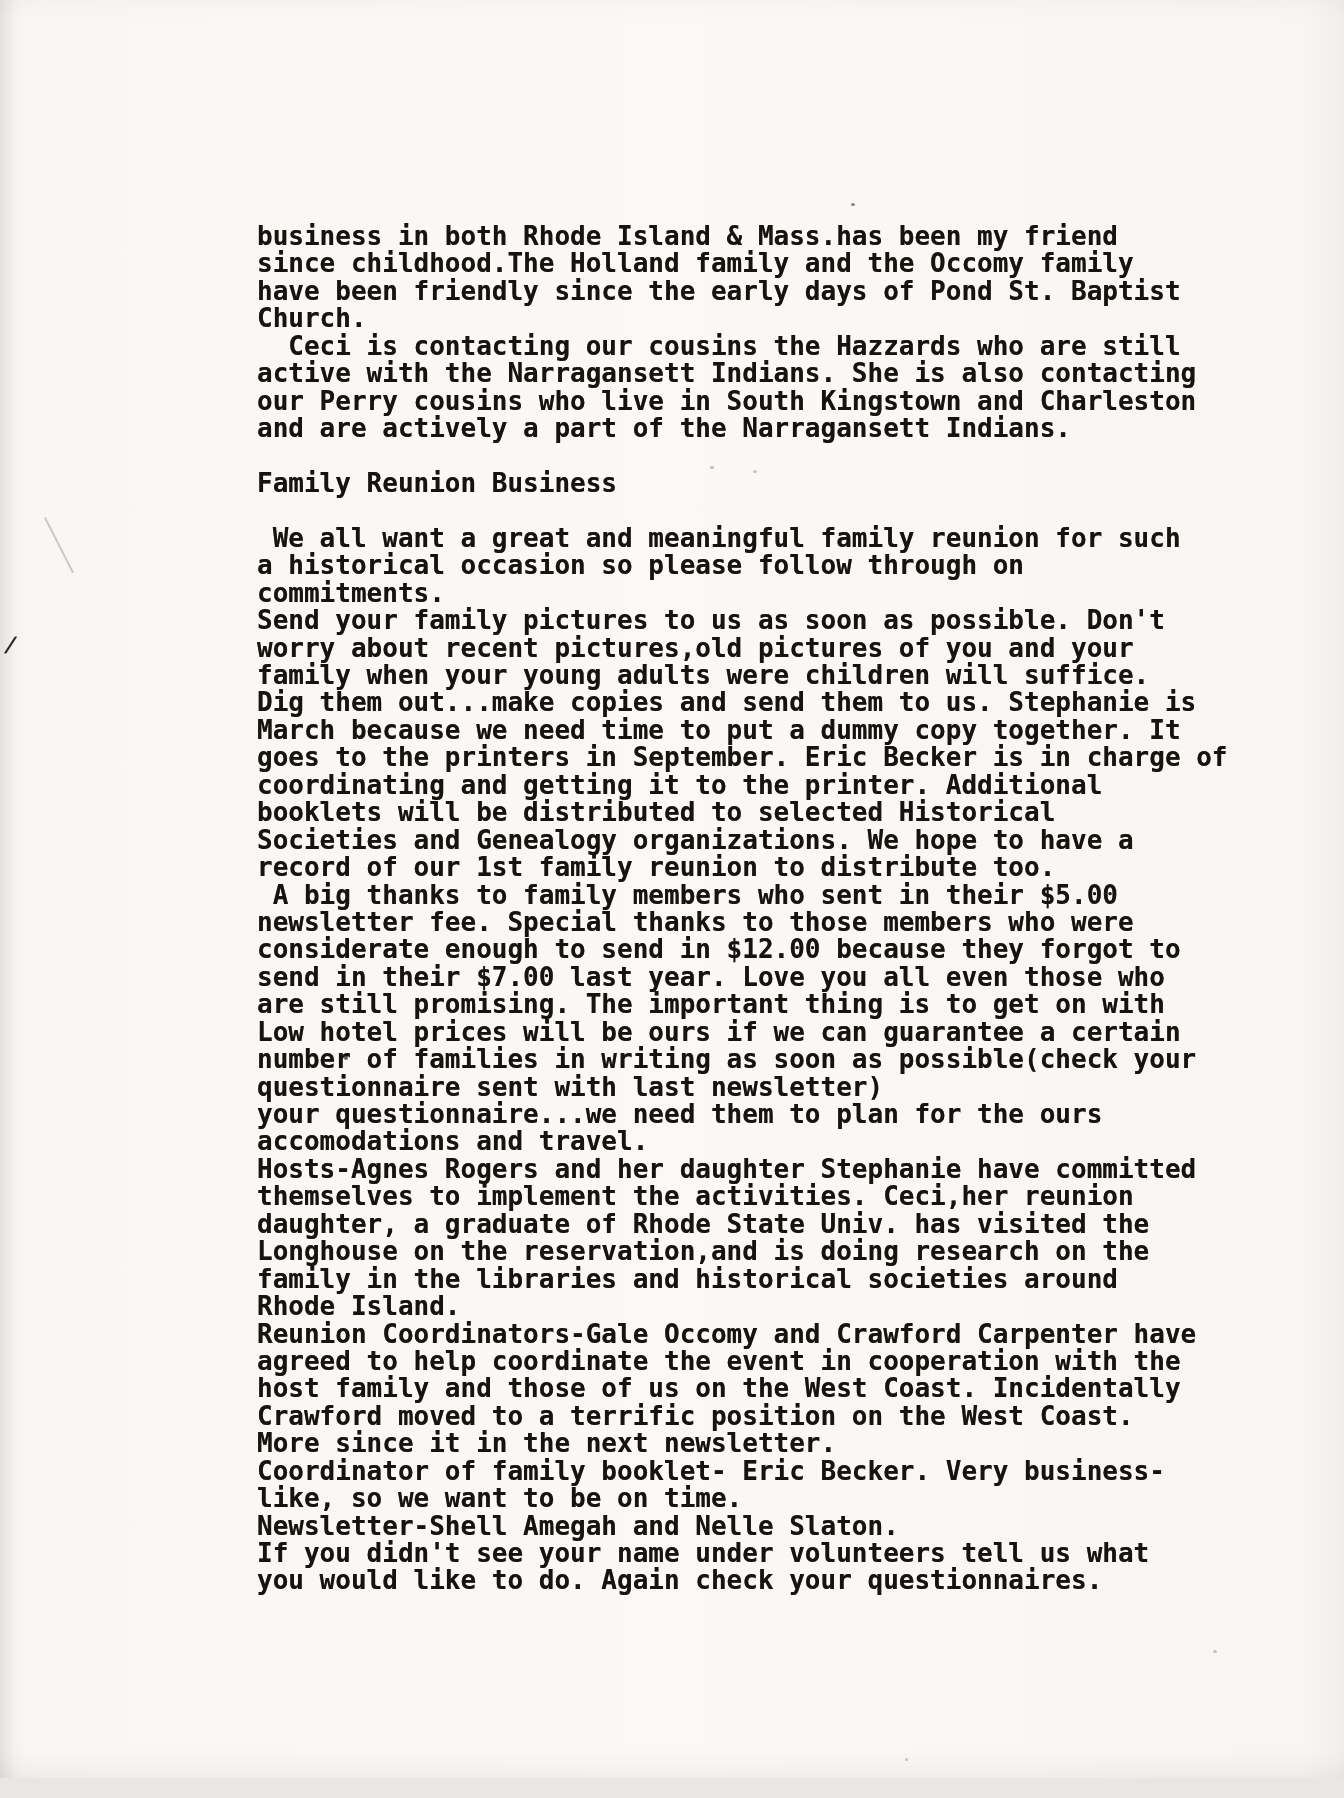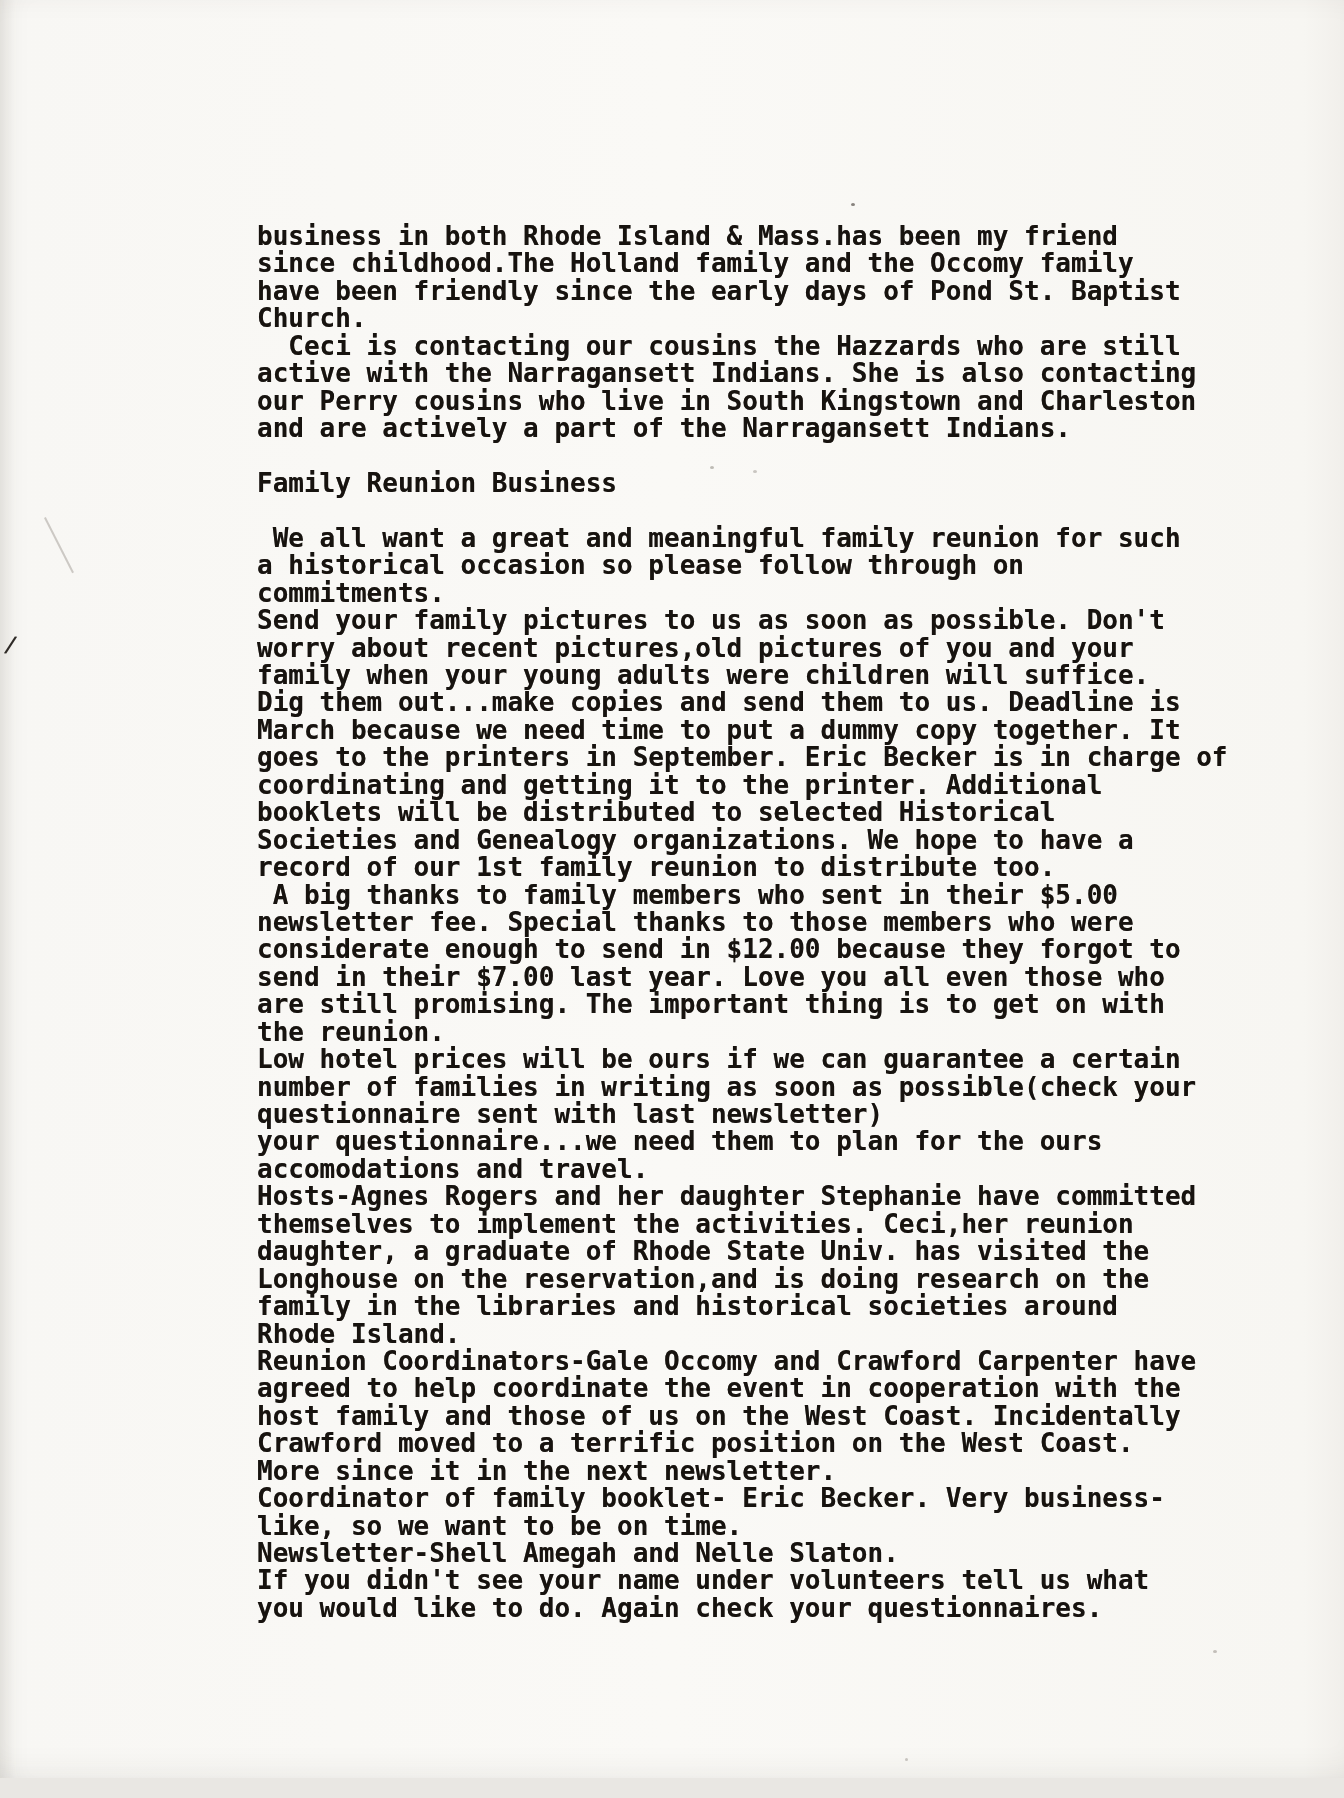--- a/index.html
+++ b/index.html
@@ -81,33 +81,32 @@
       <div class="line">and are actively a part of the Narragansett Indians.</div>
       <div class="line"> </div>
       <div class="line">Family Reunion Business</div>
       <div class="line"> </div>
       <div class="line"> We all want a great and meaningful family reunion for such</div>
       <div class="line">a historical occasion so please follow through on</div>
       <div class="line">commitments.</div>
       <div class="line">Send your family pictures to us as soon as possible. Don't</div>
       <div class="line">worry about recent pictures,old pictures of you and your</div>
       <div class="line">family when your young adults were children will suffice.</div>
-      <div class="line">Dig them out...make copies and send them to us. Deadline is</div>
+      <div class="line">Dig them out...make copies and send them to us. Stephanie is</div>
       <div class="line">March because we need time to put a dummy copy together. It</div>
       <div class="line">goes to the printers in September. Eric Becker is in charge of</div>
       <div class="line">coordinating and getting it to the printer. Additional</div>
       <div class="line">booklets will be distributed to selected Historical</div>
       <div class="line">Societies and Genealogy organizations. We hope to have a</div>
       <div class="line">record of our 1st family reunion to distribute too.</div>
       <div class="line"> A big thanks to family members who sent in their $5.00</div>
       <div class="line">newsletter fee. Special thanks to those members who were</div>
       <div class="line">considerate enough to send in $12.00 because they forgot to</div>
       <div class="line">send in their $7.00 last year. Love you all even those who</div>
       <div class="line">are still promising. The important thing is to get on with</div>
-      <div class="line">the reunion.</div>
       <div class="line">Low hotel prices will be ours if we can guarantee a certain</div>
       <div class="line">number of families in writing as soon as possible(check your</div>
       <div class="line">questionnaire sent with last newsletter)</div>
       <div class="line">your questionnaire...we need them to plan for the ours</div>
       <div class="line">accomodations and travel.</div>
       <div class="line">Hosts-Agnes Rogers and her daughter Stephanie have committed</div>
       <div class="line">themselves to implement the activities. Ceci,her reunion</div>
       <div class="line">daughter, a graduate of Rhode State Univ. has visited the</div>
       <div class="line">Longhouse on the reservation,and is doing research on the</div>
       <div class="line">family in the libraries and historical societies around</div>

